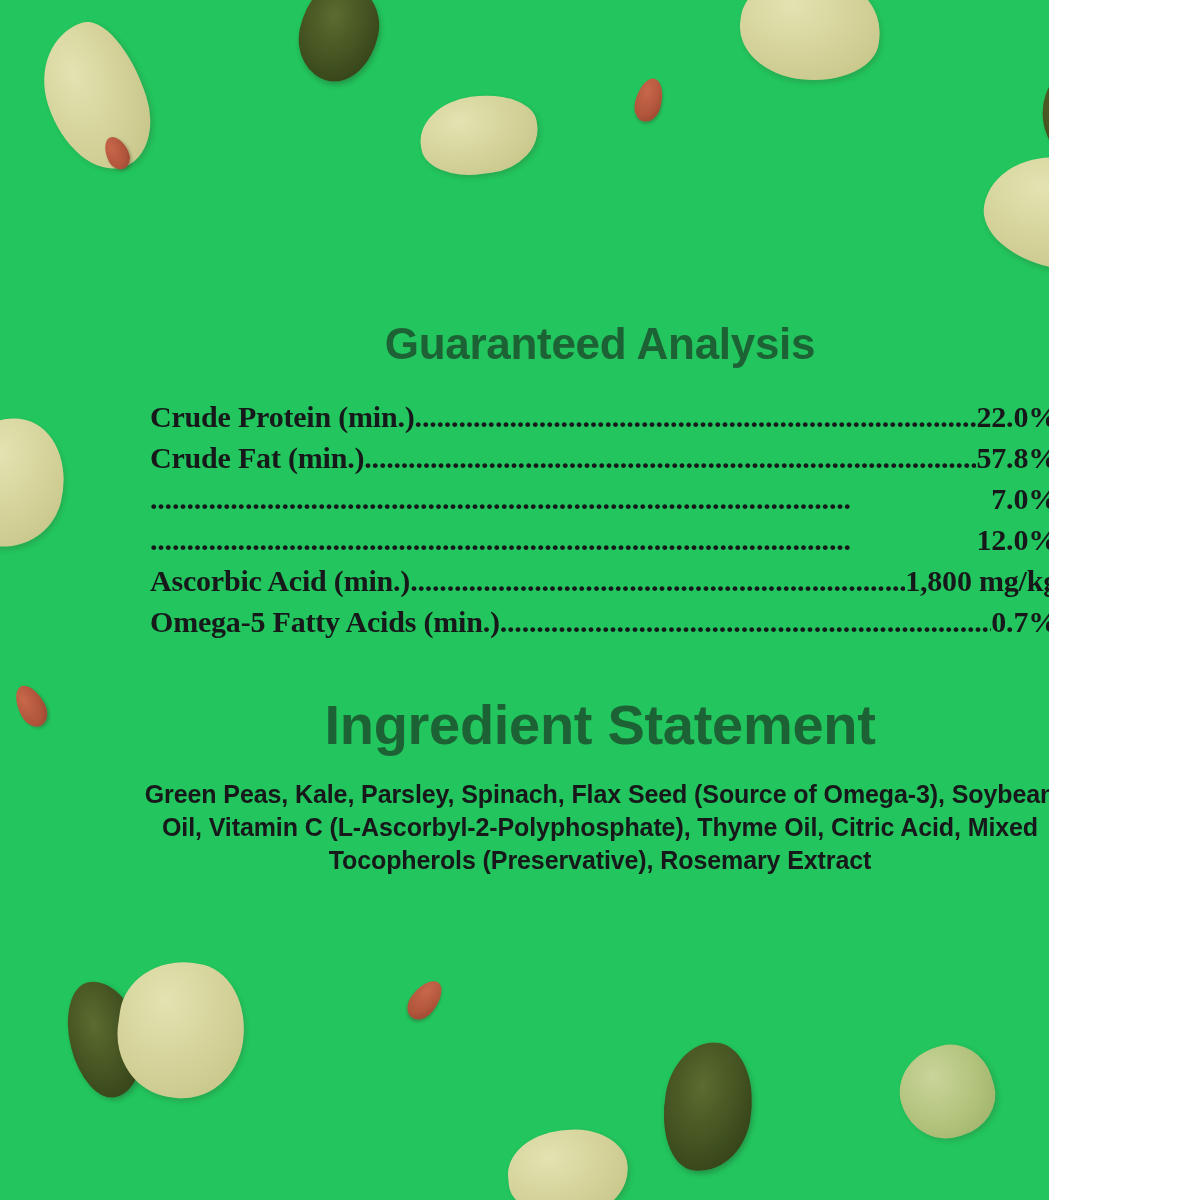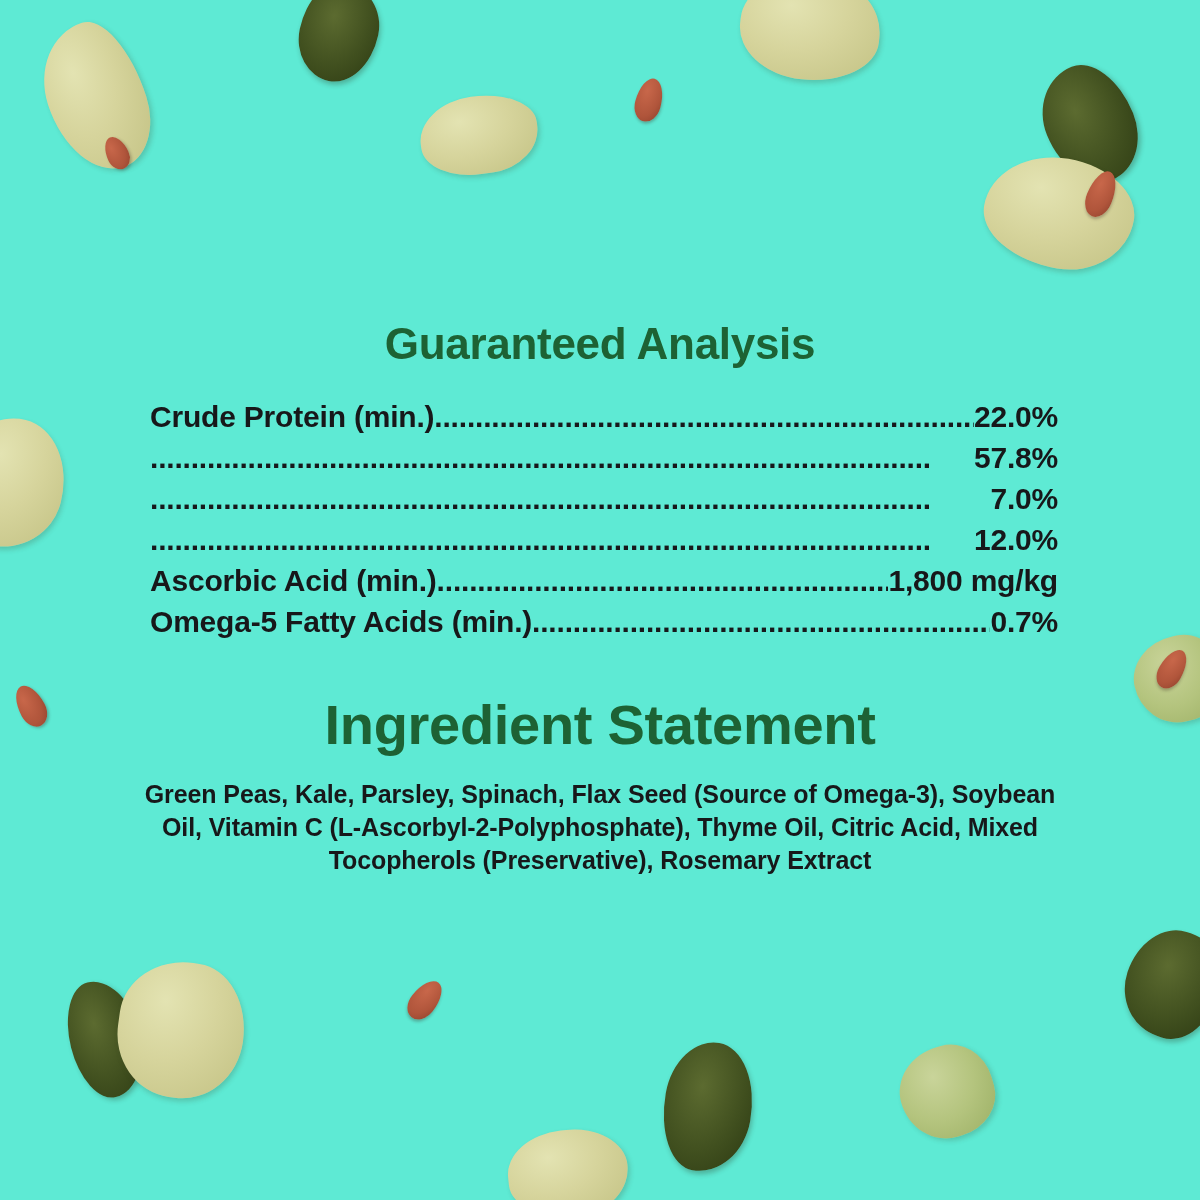--- a/index.html
+++ b/index.html
@@ -7,23 +7,23 @@
     padding: 0;
   }
   body {
     width: 1200px;
     height: 1200px;
     overflow: hidden;
     font-family: "Liberation Sans", sans-serif;
   }
   #page {
     position: relative;
-    width: 1200px;
+    width: 1049px;
     height: 1200px;
-    background: #5eead4;
+    background: #22c55e;
     overflow: hidden;
   }
 
   
   .deco-layer {
     position: absolute;
     inset: 0;
     pointer-events: none;
   }
   .bit {
@@ -77,20 +77,21 @@
   }
   .ga-row {
     display: flex;
     align-items: center;
     font-size: 30px;
     line-height: 41px;
     color: #17181a;
     font-weight: bold;
     letter-spacing: -0.2px;
     white-space: nowrap;
+    font-family: Liberation Serif, serif;
   }
   .ga-label {
     flex: 0 0 auto;
   }
   .ga-dots {
     flex: 1 1 auto;
     overflow: hidden;
     white-space: nowrap;
     font-weight: bold;
     color: #17181a;
@@ -169,20 +170,21 @@
 
     <div id="ga-list">
 
       <div class="ga-row">
         <span class="ga-label">Crude Protein (min.)</span>
         <span class="ga-dots">................................................................................................</span>
         <span class="ga-value">22.0%</span>
       </div>
 
       <div class="ga-row">
+        <span class="ga-label">Crude Fat (min.)</span>
         <span class="ga-dots">................................................................................................</span>
         <span class="ga-value">57.8%</span>
       </div>
 
       <div class="ga-row">
         <span class="ga-dots">................................................................................................</span>
         <span class="ga-value">7.0%</span>
       </div>
 
       <div class="ga-row">

